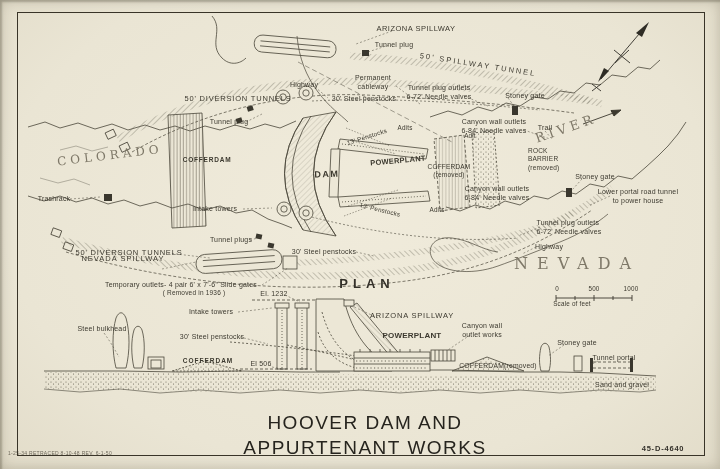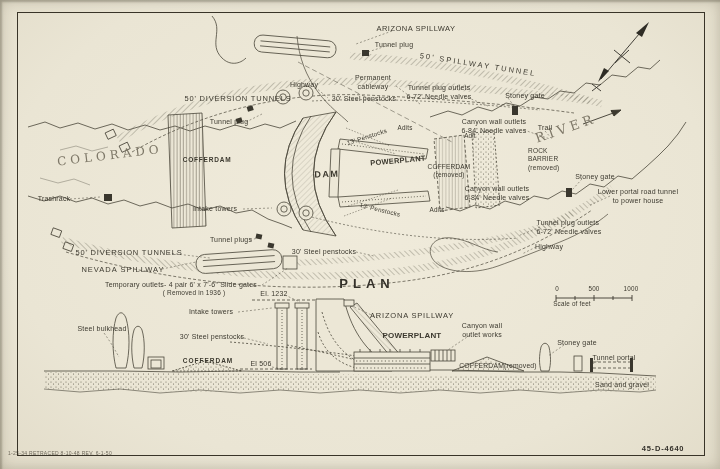--- a/index.html
+++ b/index.html
@@ -231,20 +231,21 @@
         <path d="M378,318 L352,306"></path>
         <path d="M470,335 L448,350"></path>
         <path d="M564,345 L548,356"></path>
         <path d="M598,361 L592,364"></path>
       </g>
     </g>
   </svg>
 
   <div class="lbl region" style="left:110px;top:156px;font-size:12px;letter-spacing:4px;transform:translate(-50%,-50%) rotate(-7deg);">COLORADO</div>
   <div class="lbl region" style="left:566px;top:129px;font-size:13px;letter-spacing:4px;transform:translate(-50%,-50%) rotate(-19deg);">RIVER</div>
+  <div class="lbl region" style="left:577px;top:264px;font-size:16px;letter-spacing:9px;">NEVADA</div>
 
   <div class="lbl md" style="left:416px;top:29px;letter-spacing:.5px;">ARIZONA SPILLWAY</div>
   <div class="lbl" style="left:394px;top:45px;">Tunnel plug</div>
   <div class="lbl md" style="left:478px;top:65px;letter-spacing:2px;transform:translate(-50%,-50%) rotate(9deg);">50' SPILLWAY TUNNEL</div>
   <div class="lbl" style="left:373px;top:82px;">Permanent
 cableway</div>
   <div class="lbl" style="left:304px;top:85px;">Highway</div>
   <div class="lbl md" style="left:238px;top:99px;letter-spacing:.8px;">50' DIVERSION TUNNELS</div>
   <div class="lbl" style="left:364px;top:99px;">30' Steel penstocks</div>
   <div class="lbl" style="left:439px;top:92px;">Tunnel plug outlets
@@ -272,21 +273,21 @@
   <div class="lbl sm" style="left:437px;top:210px;">Adits</div>
   <div class="lbl" style="left:497px;top:193px;">Canyon wall outlets
 6-84' Needle valves</div>
   <div class="lbl" style="left:569px;top:227px;text-align:left;">Tunnel plug outlets
 6-72' Needle valves</div>
   <div class="lbl" style="left:549px;top:247px;">Highway</div>
   <div class="lbl" style="left:54px;top:199px;">Trashrack</div>
   <div class="lbl" style="left:215px;top:209px;">Intake towers</div>
   <div class="lbl" style="left:231px;top:240px;">Tunnel plugs</div>
   <div class="lbl md" style="left:129px;top:253px;letter-spacing:.8px;">50' DIVERSION TUNNELS</div>
-  <div class="lbl md" style="left:123px;top:270px;letter-spacing:1px;">NEVADA SPILLWAY</div>
+  <div class="lbl md" style="left:123px;top:259px;letter-spacing:1px;">NEVADA SPILLWAY</div>
   <div class="lbl" style="left:181px;top:285px;">Temporary outlets- 4 pair 6' x 7'-6" Slide gates</div>
   <div class="lbl" style="left:194px;top:293px;font-size:6.5px;">( Removed in 1936 )</div>
   <div class="lbl" style="left:324px;top:252px;">30' Steel penstocks</div>
   <div class="lbl" style="left:274px;top:294px;">El. 1232</div>
   <div class="lbl title-plan" style="left:367px;top:284px;">PLAN</div>
 
   <div class="lbl sm" style="left:557px;top:289px;">0</div>
   <div class="lbl sm" style="left:594px;top:289px;">500</div>
   <div class="lbl sm" style="left:631px;top:289px;">1000</div>
   <div class="lbl sm" style="left:572px;top:304px;">Scale of feet</div>
@@ -298,18 +299,19 @@
   <div class="lbl" style="left:261px;top:364px;">El 506</div>
   <div class="lbl md" style="left:412px;top:316px;letter-spacing:.8px;">ARIZONA SPILLWAY</div>
   <div class="lbl bold" style="left:412px;top:336px;font-size:8px;">POWERPLANT</div>
   <div class="lbl" style="left:482px;top:330px;">Canyon wall
 outlet works</div>
   <div class="lbl" style="left:498px;top:366px;font-size:6.8px;">COFFERDAM(removed)</div>
   <div class="lbl" style="left:577px;top:343px;">Stoney gate</div>
   <div class="lbl" style="left:614px;top:358px;">Tunnel portal</div>
   <div class="lbl" style="left:622px;top:385px;">Sand and gravel</div>
 
+  <div class="lbl title-main" style="left:365px;top:436px;">HOOVER DAM AND APPURTENANT WORKS</div>
 
   <div class="lbl tiny" style="left:8px;top:450px;">1-25-34  RETRACED 8-10-48  REV. 6-1-50</div>
   <div class="lbl dwgno" style="left:663px;top:449px;">45-D-4640</div>
 
   <div class="frame"></div>
 </div>
 
 </body></html>

